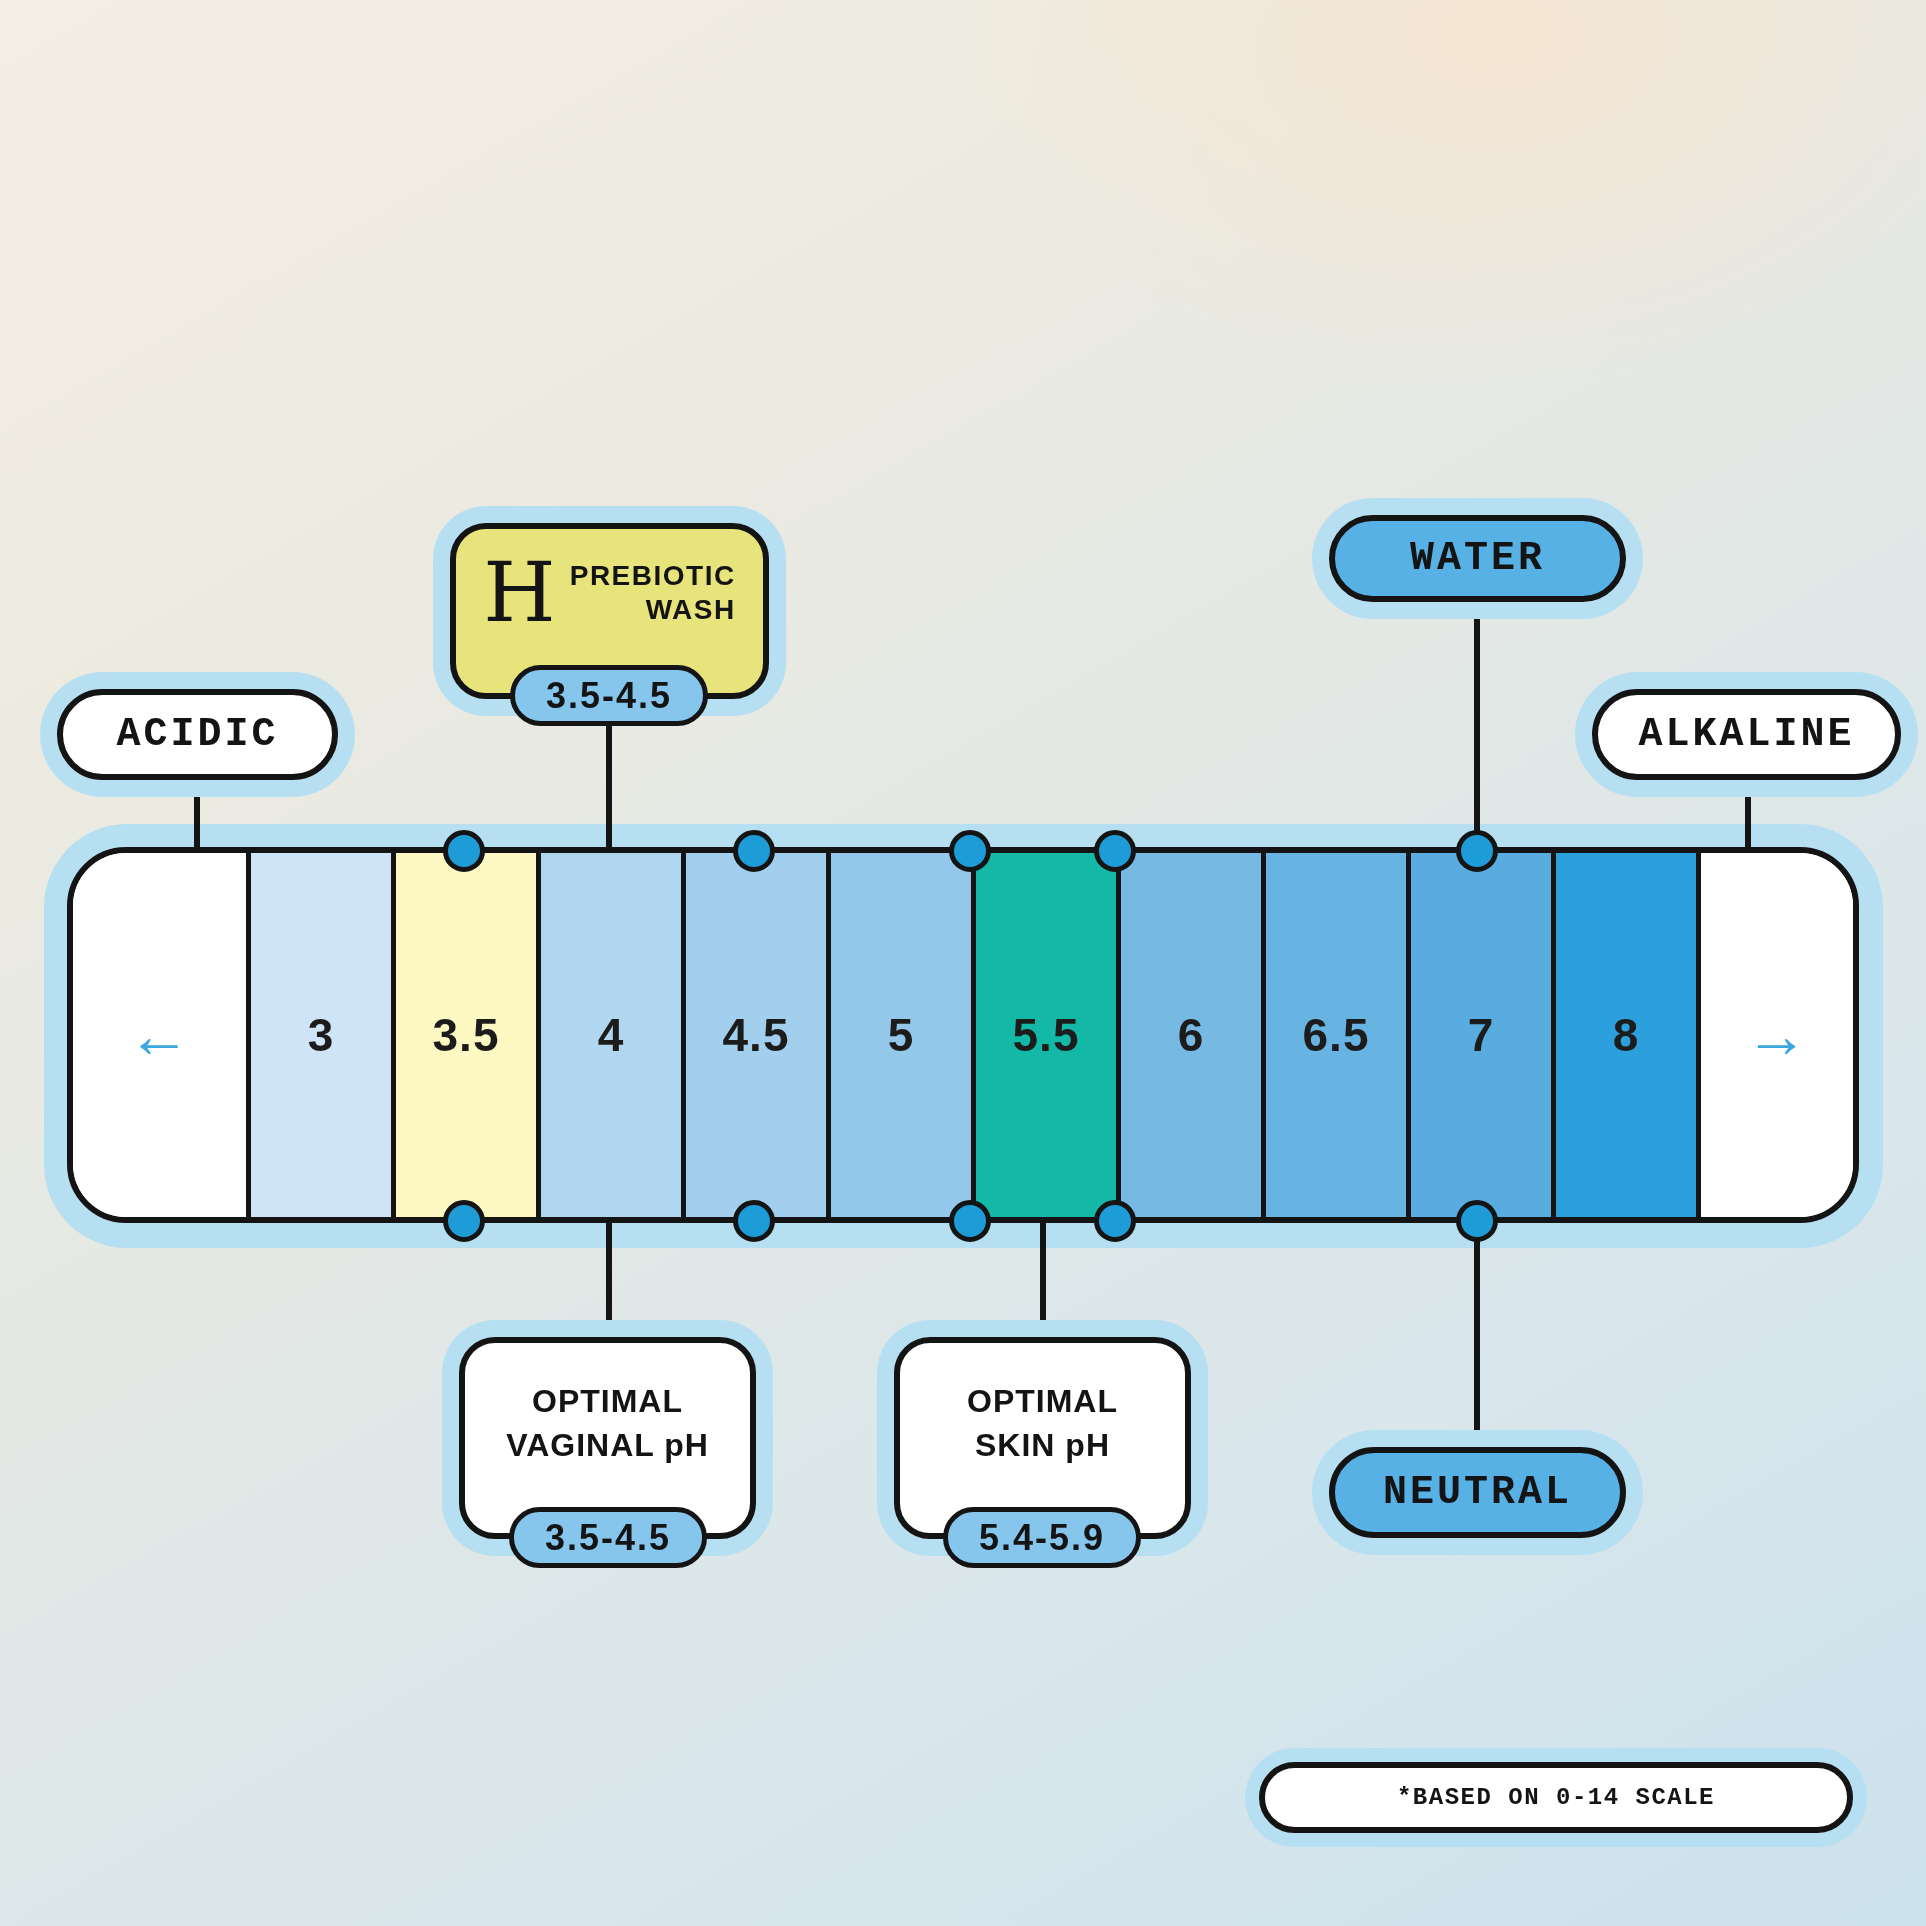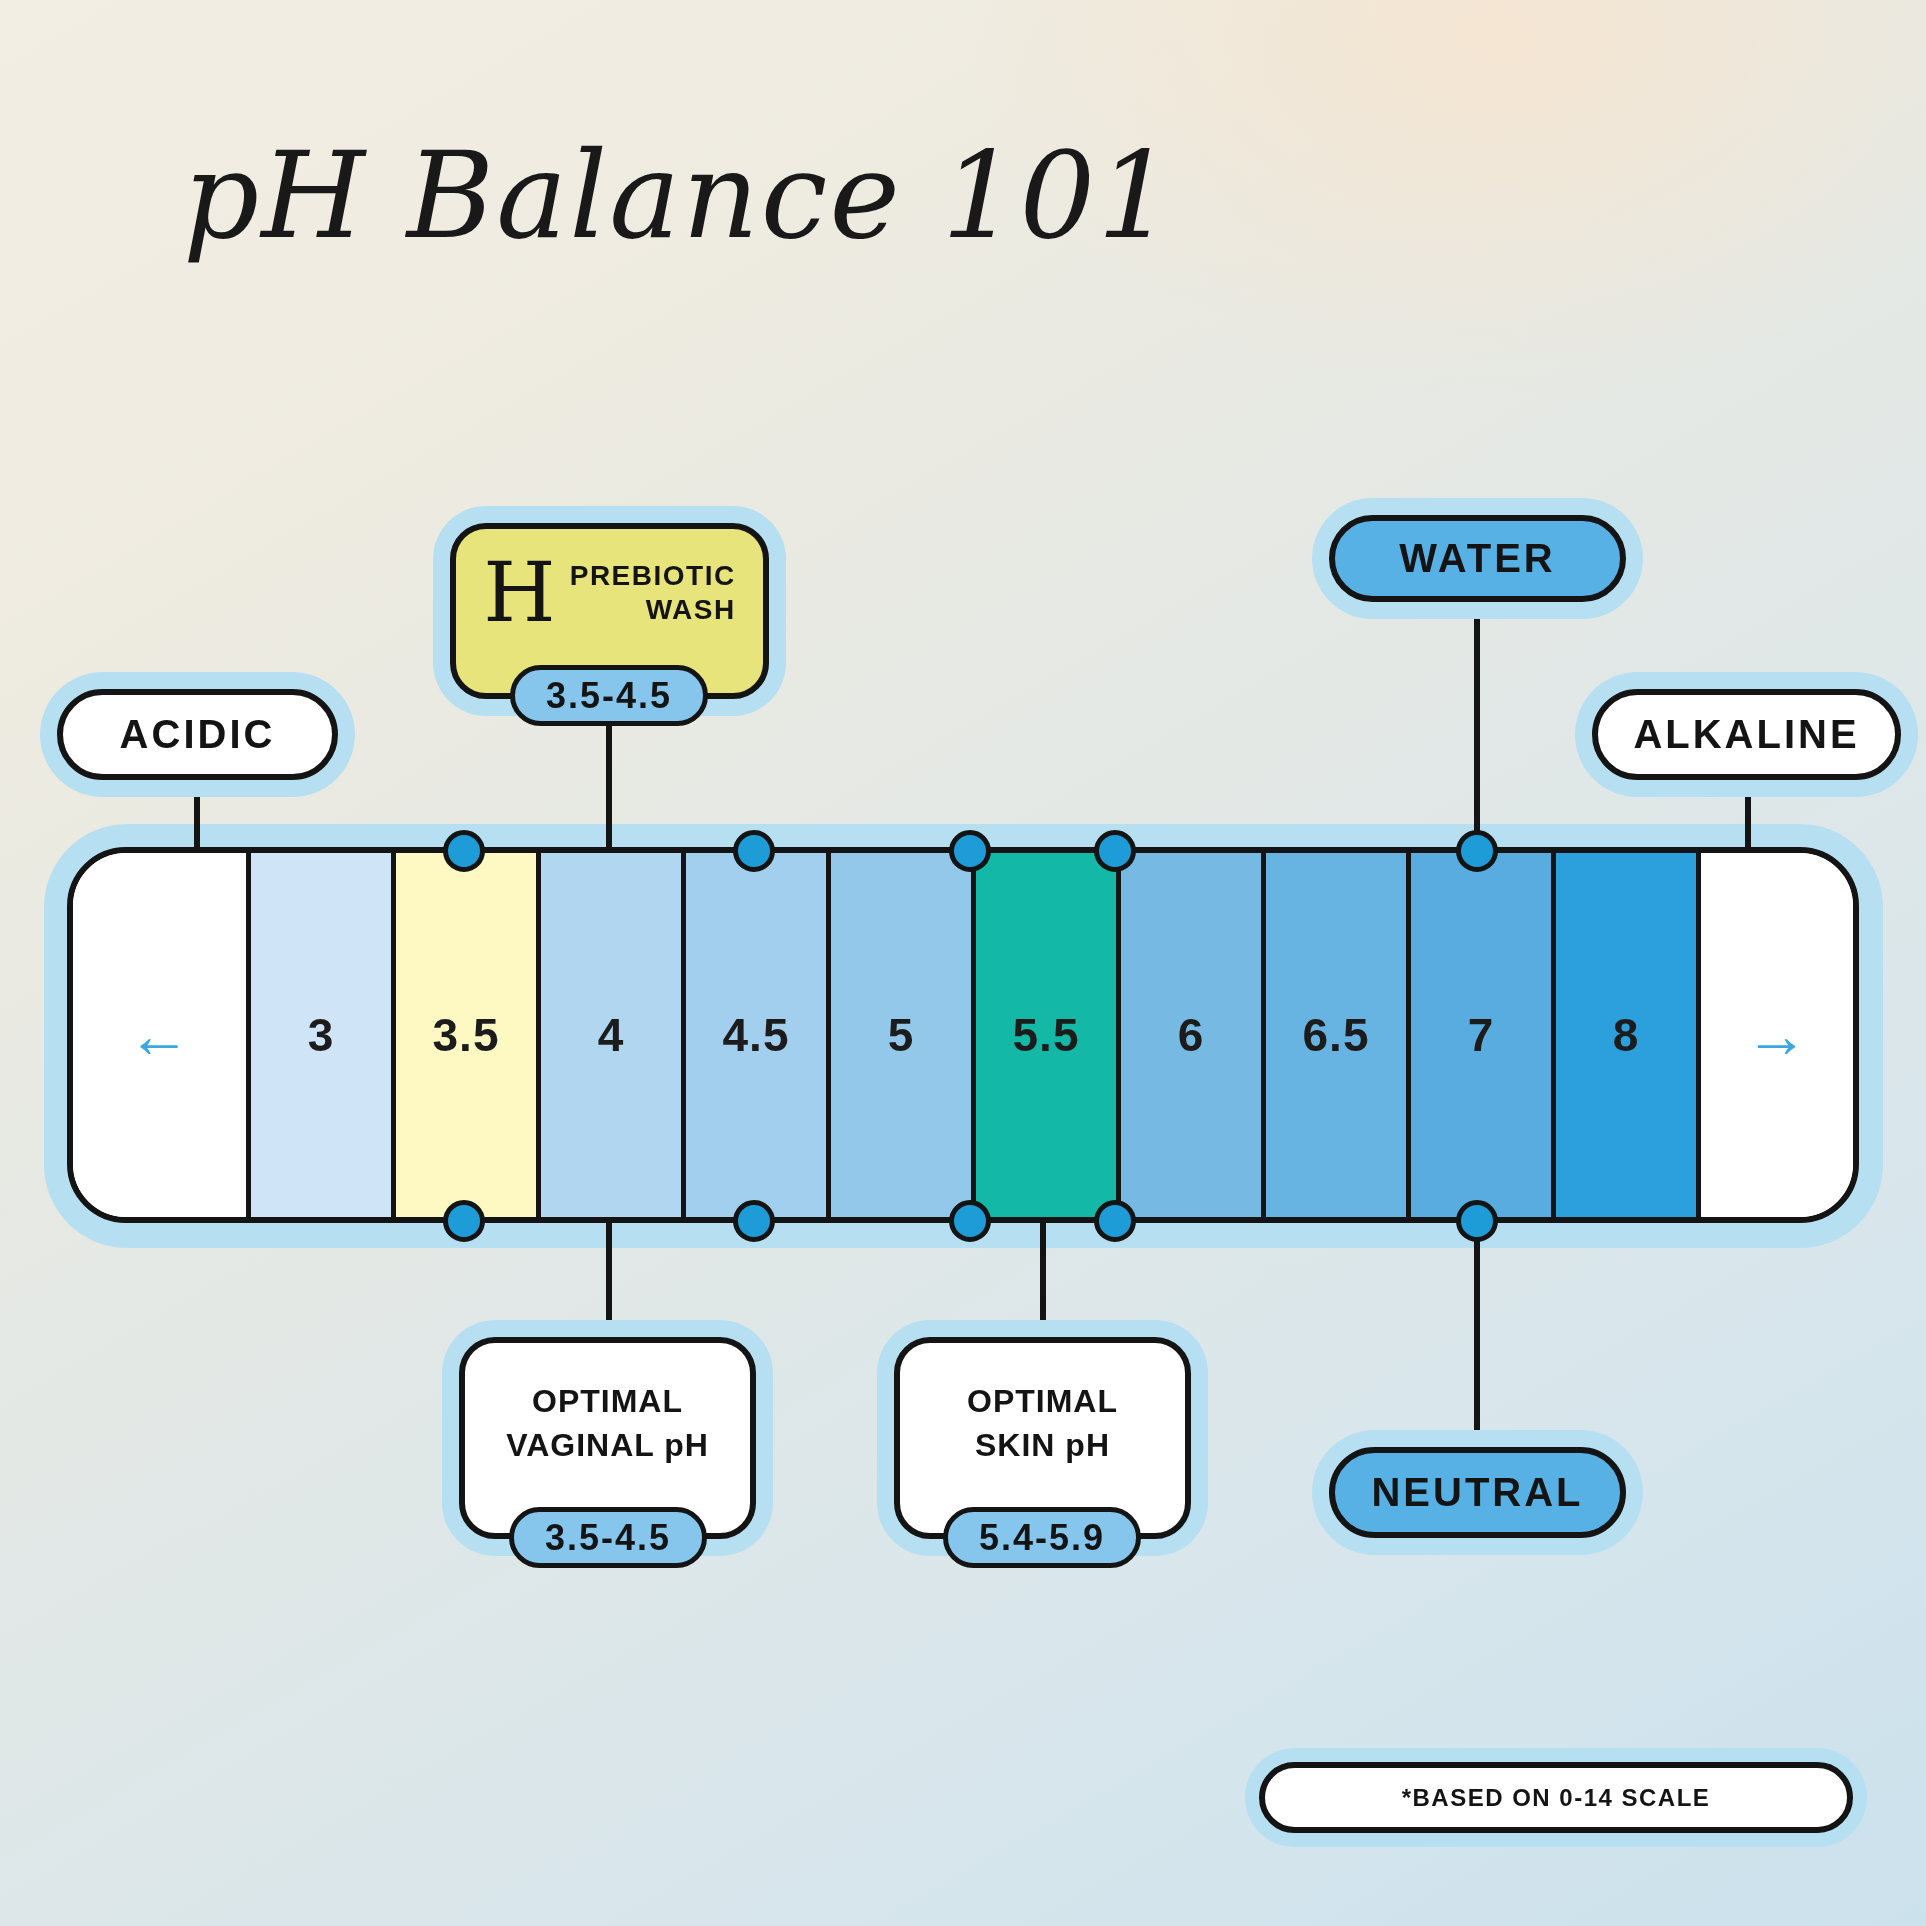--- a/index.html
+++ b/index.html
@@ -99,20 +99,21 @@
     border-radius: 59px;
     background: #ffffff;
     display: flex;
     align-items: center;
     justify-content: center;
     font-weight: bold;
     font-size: 40px;
     letter-spacing: 3px;
     z-index: 5;
     white-space: nowrap;
+    font-family: Liberation Mono, monospace;
   }
   .pill.blue { background: #57b1e5; }
 
   .box {
     position: absolute;
     border: 6px solid #141414;
     border-radius: 36px;
     background: #ffffff;
     z-index: 5;
   }
@@ -172,21 +173,20 @@
     font-size: 24px;
     letter-spacing: 1.5px;
     box-shadow: 0 0 0 14px #b7dff2;
   }
 </style>
 </head>
 <body>
 
 <div class="canvas">
 
-  <h1 class="title">pH Balance 101</h1>
 
   <div class="line" style="left:194px;  top:772px;  height:81px;"></div>
   <div class="line" style="left:606px;  top:719px;  height:135px;"></div>
   <div class="line" style="left:1474px; top:600px;  height:253px;"></div>
   <div class="line" style="left:1745px; top:772px;  height:81px;"></div>
   <div class="line" style="left:606px;  top:1218px; height:123px;"></div>
   <div class="line" style="left:1040px; top:1218px; height:123px;"></div>
   <div class="line" style="left:1474px; top:1218px; height:238px;"></div>
 
   <div class="bar-glow"></div>

